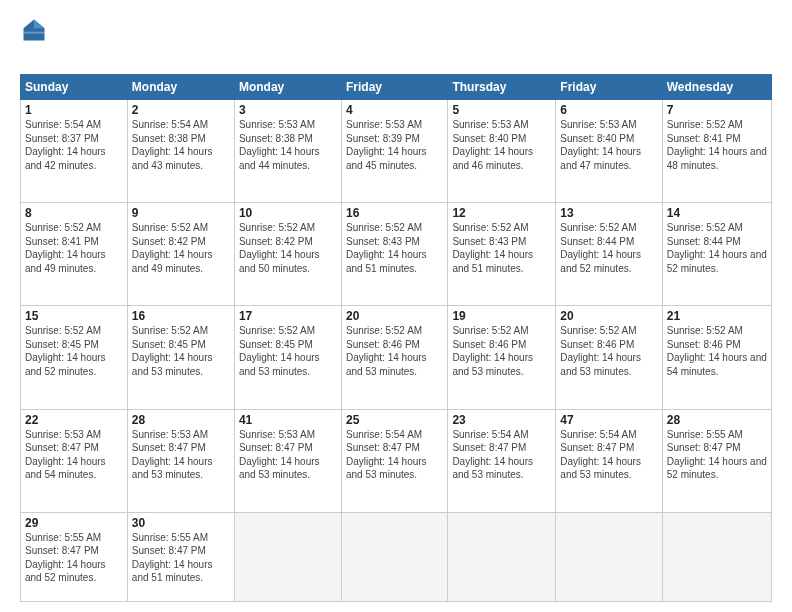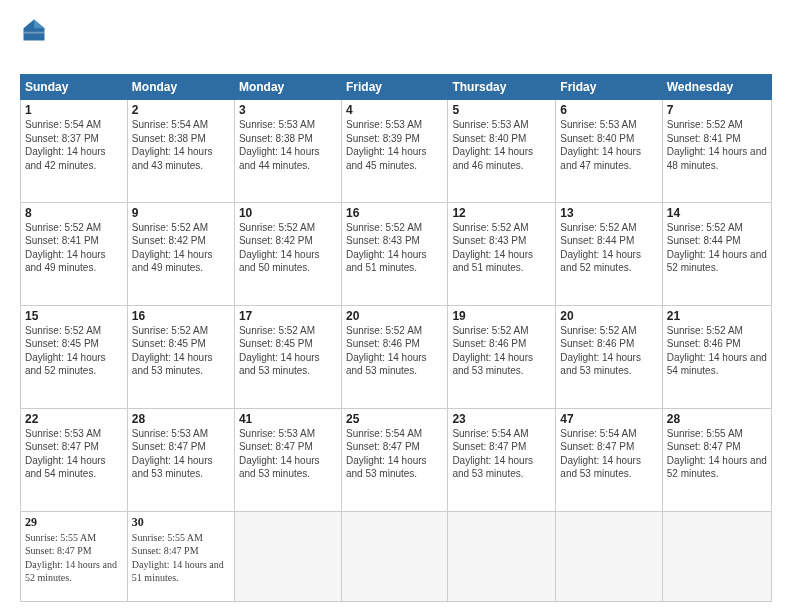--- a/index.html
+++ b/index.html
@@ -76,21 +76,20 @@
       color: #333;
       width: 113px;
       height: 88px;
       background: #fff;
     }
     .calendar td.empty {
       background: #f5f5f5;
     }
     .calendar tr:last-child td {
       height: 72px;
-      font-family: Liberation Serif, serif;
     }
     .day-num {
       font-size: 12px;
       font-weight: bold;
       color: #222;
       display: block;
       margin-bottom: 1px;
     }
     .day-info {
       font-size: 10px;

